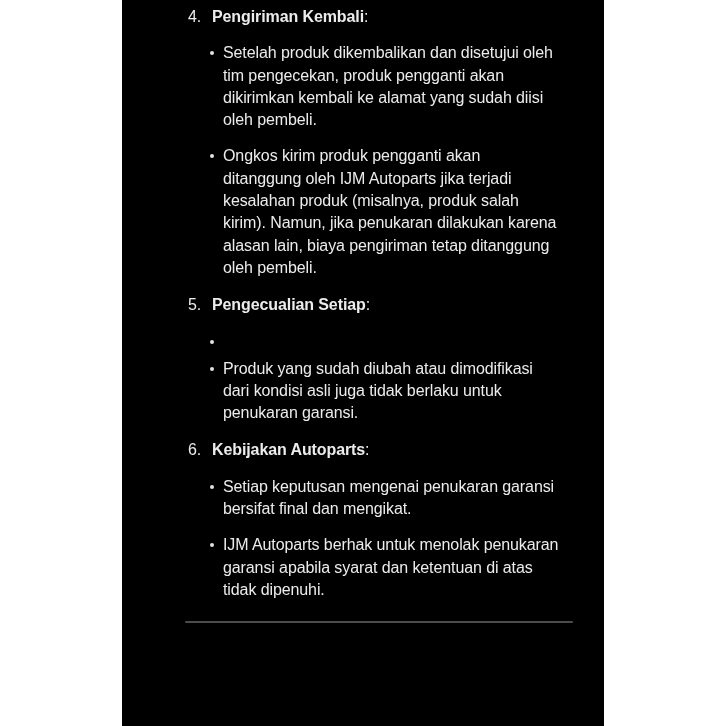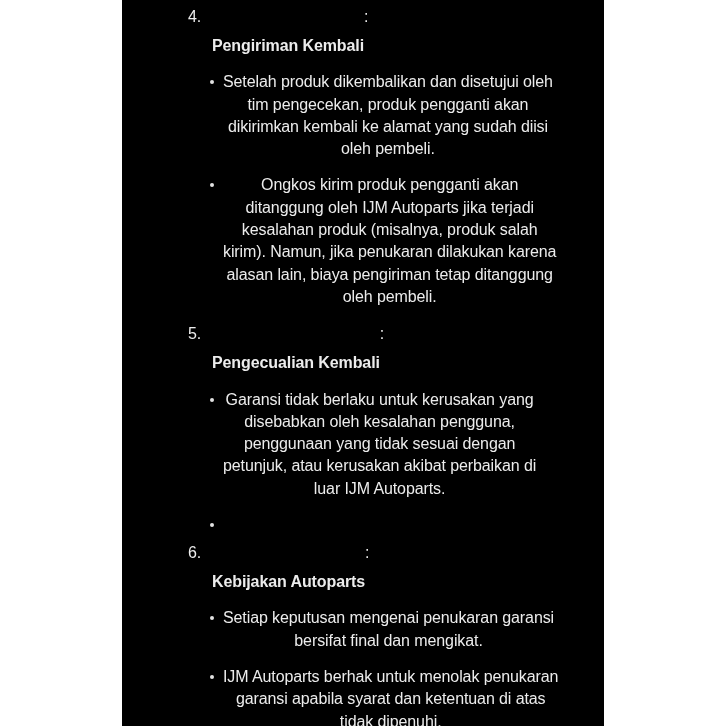--- a/index.html
+++ b/index.html
@@ -32,38 +32,37 @@
     margin-top: 15px;
     white-space: nowrap;
   }
   .heading.first { margin-top: 0; }
   .heading .num {
     display: inline-block;
     width: 24px;
     flex: 0 0 24px;
     font-weight: 400;
   }
-  .heading .title { font-weight: 700; margin-top: 29px; }
+  .heading .title { font-weight: 700; }
   .heading .colon { font-weight: 400; }
   .bullet {
     display: flex;
     padding-left: 88px;
     padding-right: 28px;
     margin-top: 14px;
   }
   .dot {
     flex: 0 0 4px;
     width: 4px; height: 4px;
     border-radius: 50%;
     background: #e2e2e2;
     margin: 9px 9px 0 0;
   }
   .bullet-text {
     white-space: pre-line;
-    text-align: center;
   }
   .divider {
     margin: 20px 0 0 63px;
     width: 388px;
     height: 2px;
     background: #4c4c4c;
     border-radius: 1px;
   }
 </style>
 </head>
@@ -92,33 +91,31 @@
       <span class="bullet-text">Ongkos kirim produk pengganti akan
 ditanggung oleh IJM Autoparts jika terjadi
 kesalahan produk (misalnya, produk salah
 kirim). Namun, jika penukaran dilakukan karena
 alasan lain, biaya pengiriman tetap ditanggung
 oleh pembeli.</span>
     </div>
 
     <div class="heading">
       <span class="num">5.</span>
-        <span class="title">Pengecualian Kembali</span>
+        <span class="title">Pengecualian Setiap</span>
         <span class="colon">:</span>
     </div>
     <div class="bullet">
       <span class="dot"></span>
-      <span class="bullet-text">Garansi tidak berlaku untuk kerusakan yang
-disebabkan oleh kesalahan pengguna,
-penggunaan yang tidak sesuai dengan
-petunjuk, atau kerusakan akibat perbaikan di
-luar IJM Autoparts.</span>
     </div>
     <div class="bullet">
       <span class="dot"></span>
+      <span class="bullet-text">Produk yang sudah diubah atau dimodifikasi
+dari kondisi asli juga tidak berlaku untuk
+penukaran garansi.</span>
     </div>
 
     <div class="heading">
       <span class="num">6.</span>
         <span class="title">Kebijakan Autoparts</span>
         <span class="colon">:</span>
     </div>
     <div class="bullet">
       <span class="dot"></span>
       <span class="bullet-text">Setiap keputusan mengenai penukaran garansi

